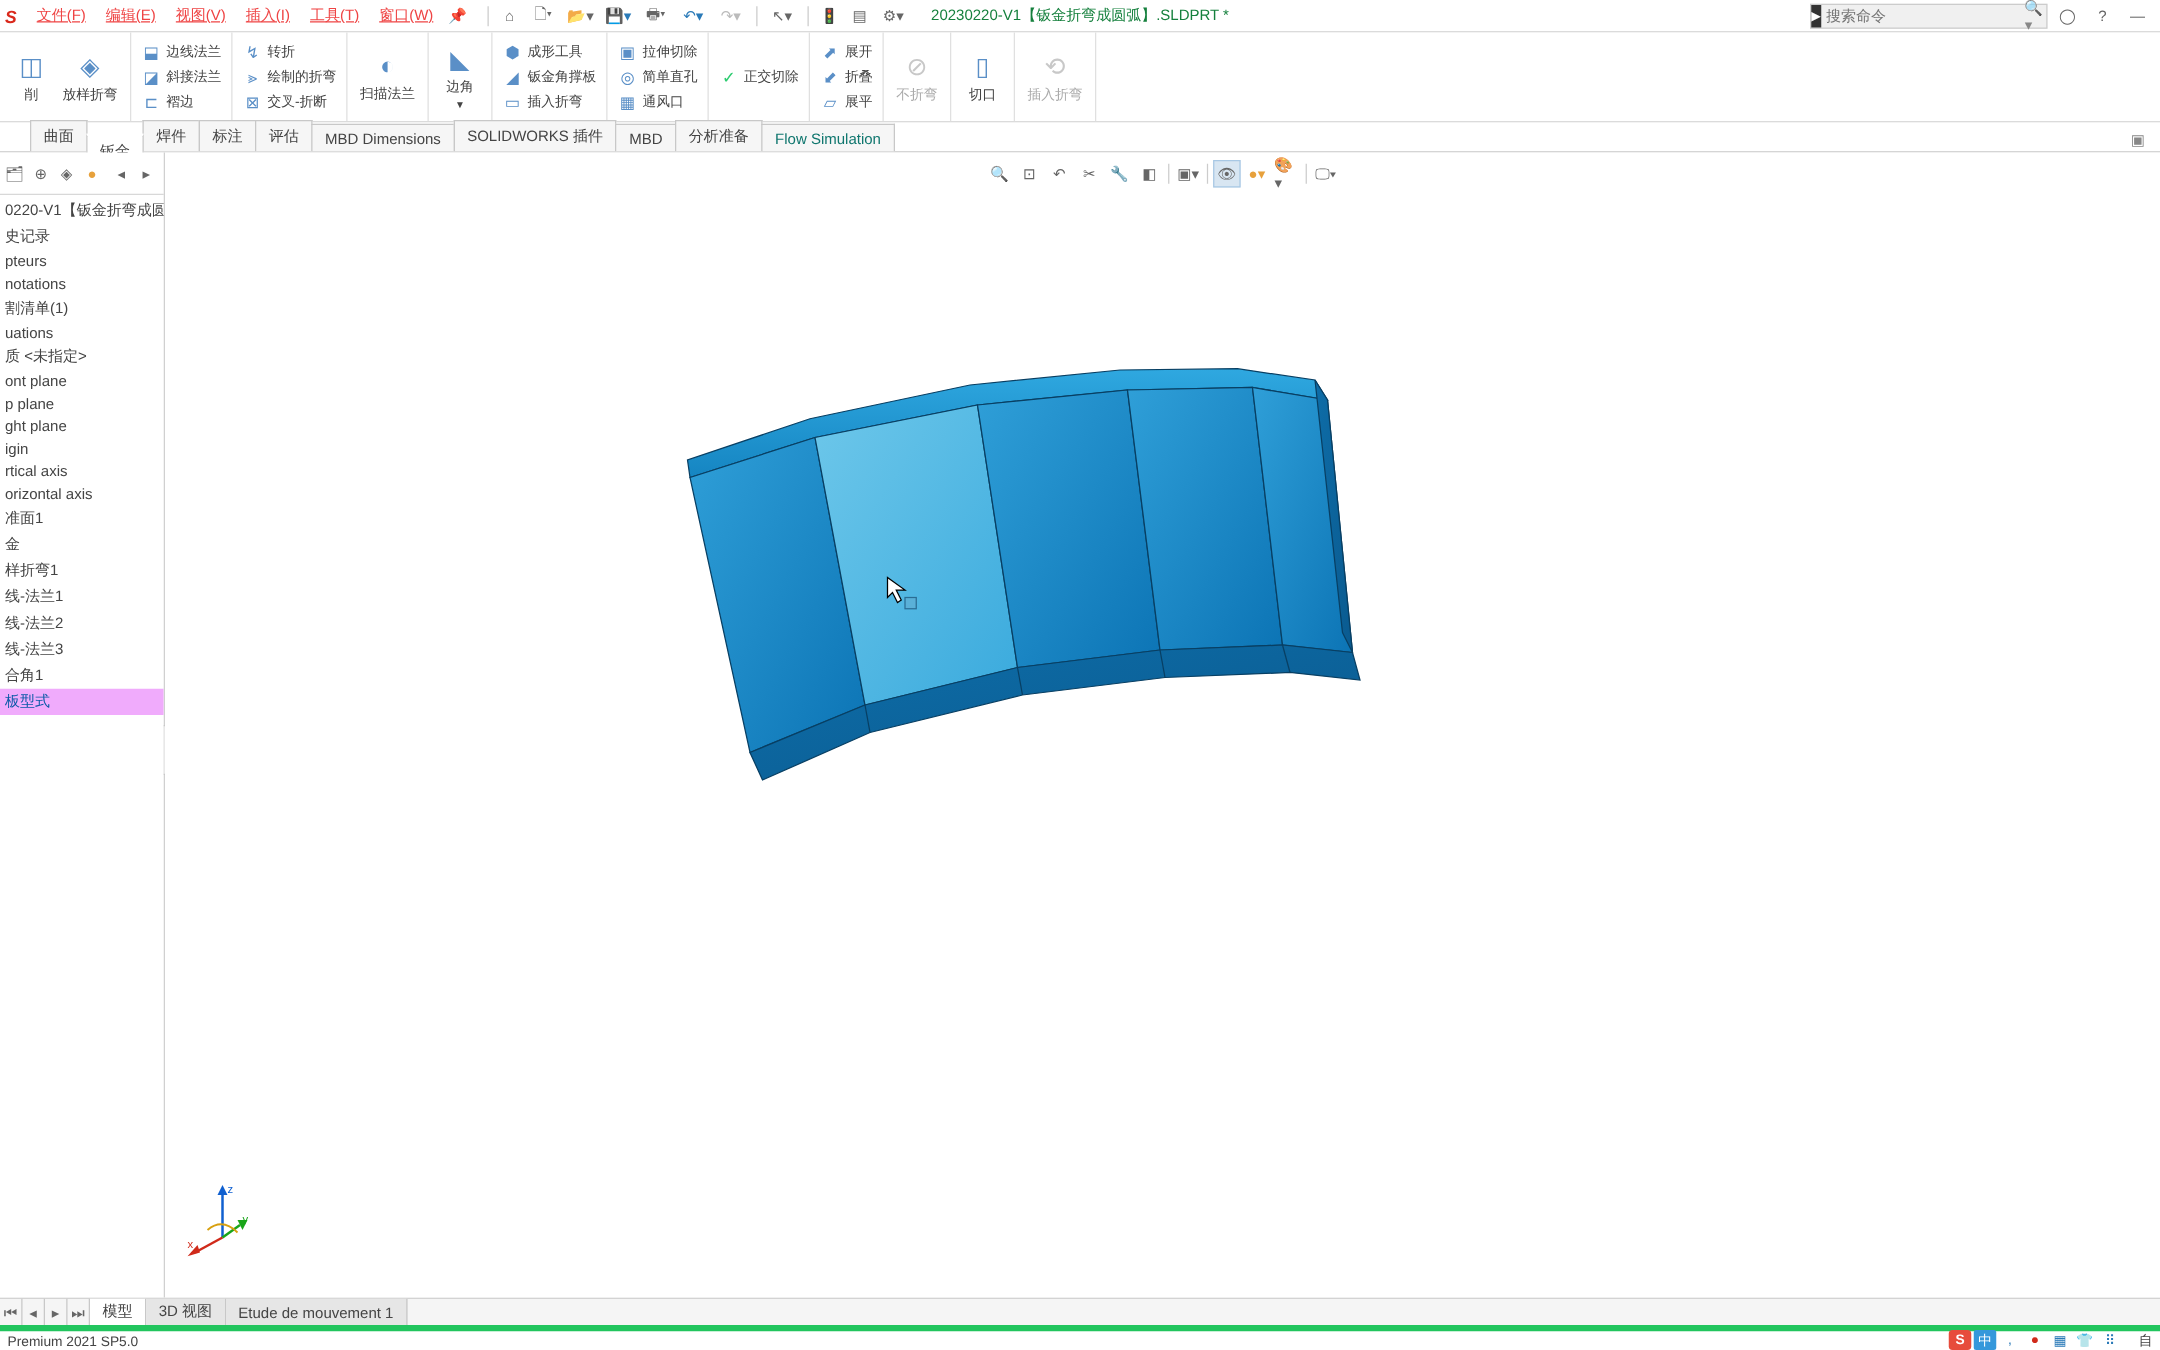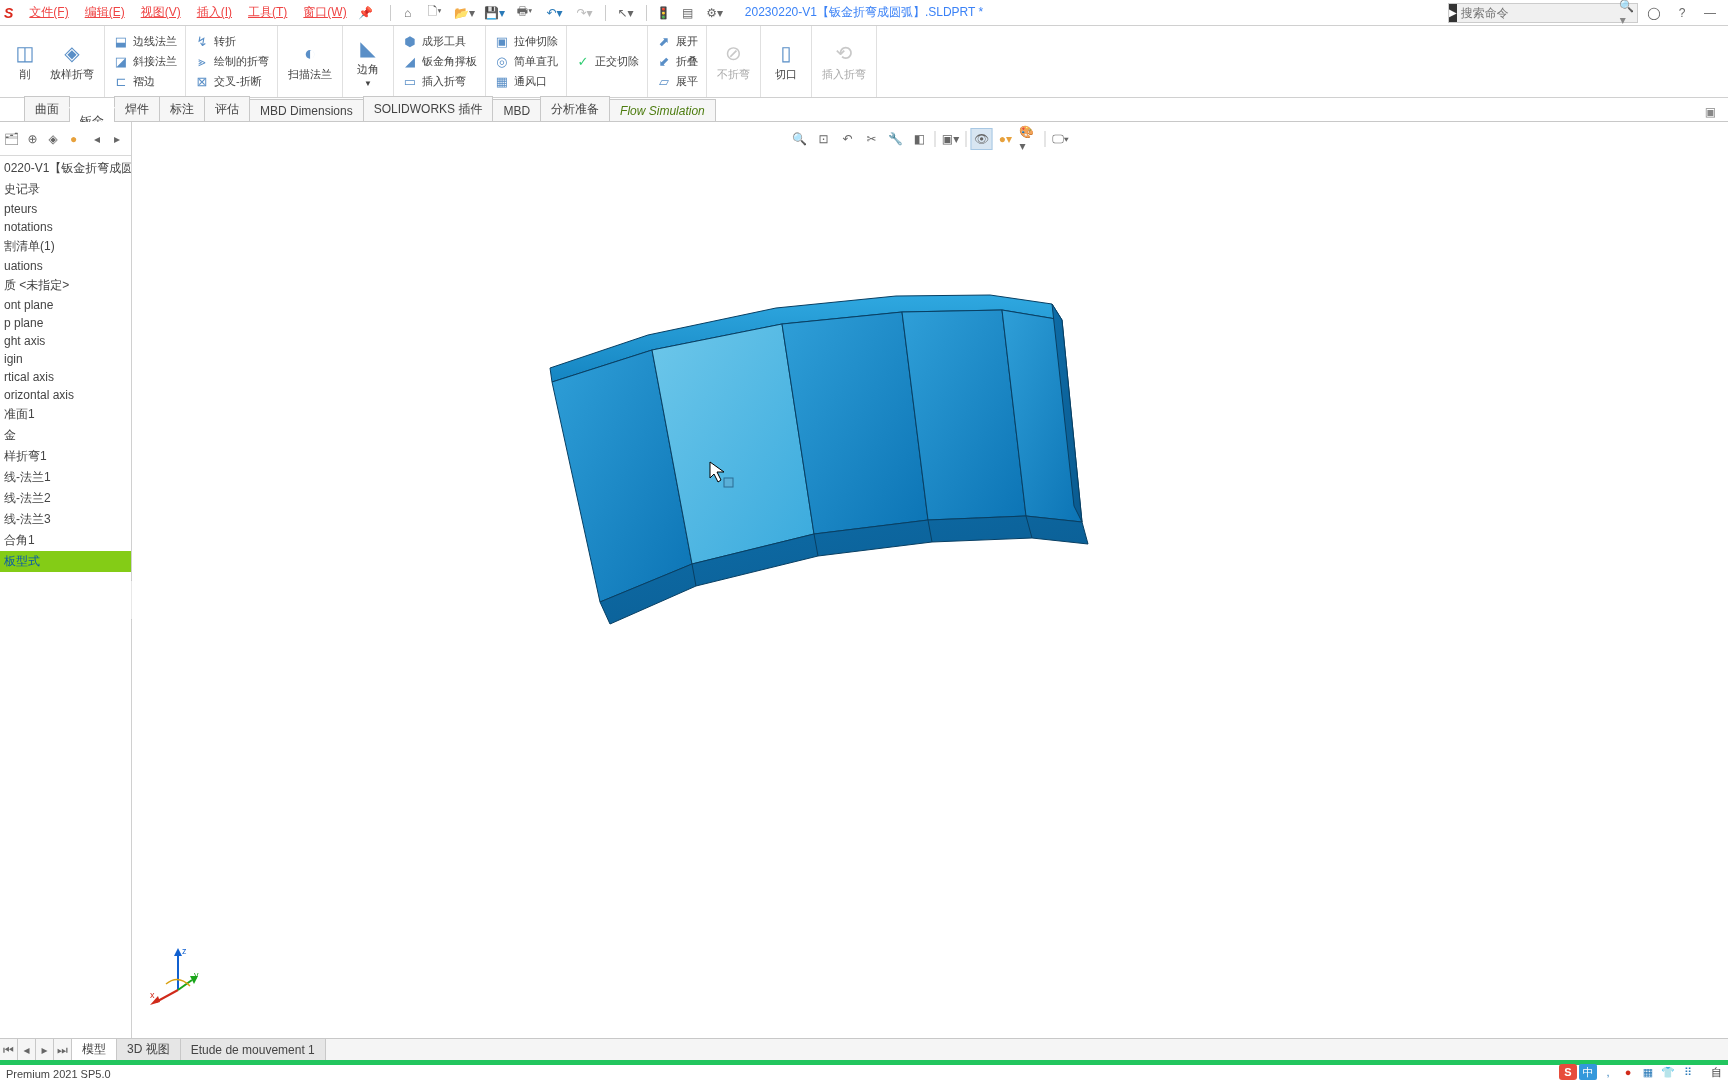--- a/index.html
+++ b/index.html
@@ -7,21 +7,21 @@
 
 
 .menubar { height: 26px; background: #fff; display: flex; align-items: center; padding-left: 4px; gap: 0; border-bottom: 1px solid #d0d0d0; }
 .menubar .logo { color: #da291c; font-weight: bold; font-style: italic; font-size: 14px; margin-right: 8px; }
 .menubar .menu-item { padding: 0 8px; cursor: pointer; color: #ef4444; text-decoration: underline; }
 .menubar .pin { margin-left: 4px; color: #888; }
 .menubar .toolbar-icons { display: flex; align-items: center; gap: 2px; margin-left: 12px; }
 .menubar .tb-btn { width: 22px; height: 22px; display: flex; align-items: center; justify-content: center; color: #666; cursor: pointer; }
 .menubar .tb-btn.drop { width: 28px; }
 .menubar .sep { width: 1px; height: 16px; background: #ccc; margin: 0 4px; }
-.menubar .doc-title { position: absolute; left: 50%; transform: translateX(-50%); color: #3b82f6; }
+.menubar .doc-title { position: absolute; left: 50%; transform: translateX(-50%); color: #15803d; }
 .menubar .right-tools { margin-left: auto; display: flex; align-items: center; gap: 4px; padding-right: 6px; }
 .search-box { display: flex; align-items: center; background: #f0f0f0; border: 1px solid #ccc; height: 20px; width: 190px; }
 .search-box .prefix { width: 20px; height: 18px; background: #333; color: #fff; display: flex; align-items: center; justify-content: center; font-size: 10px; }
 .search-box input { border: none; background: transparent; outline: none; flex: 1; padding: 0 4px; font-size: 12px; color: #888; }
 .search-box .mag { color: #888; padding-right: 4px; }
 .right-tools .icon-btn { width: 24px; height: 24px; display: flex; align-items: center; justify-content: center; color: #666; border: 1px solid transparent; border-radius: 3px; cursor: pointer; }
 
 
 .ribbon { height: 72px; background: #fff; border-bottom: 1px solid #d0d0d0; display: flex; align-items: stretch; padding-left: 0; }
 .ribbon .grp { display: flex; flex-direction: column; justify-content: center; align-items: center; padding: 2px 6px; border-right: 1px solid #e0e0e0; }
@@ -30,32 +30,32 @@
 .ribbon .disabled { color: #aaa; }
 .ribbon .disabled .ico { color: #c8c8c8; }
 .ribbon .small-col { display: flex; flex-direction: column; gap: 2px; }
 .ribbon .small-btn { display: flex; align-items: center; gap: 4px; cursor: pointer; padding: 1px 2px; white-space: nowrap; color: #444; font-size: 11px; }
 .ribbon .small-btn .sico { width: 16px; height: 16px; display:inline-flex; align-items:center; justify-content:center; font-size: 13px; color: #5a8fc7; }
 
 
 .tabs { height: 24px; background: #fff; border-bottom: 1px solid #c8c8c8; display: flex; align-items: flex-end; padding-left: 24px; }
 .tabs .tab { padding: 4px 10px 3px; border: 1px solid #c8c8c8; border-bottom: none; margin-right: -1px; background: #f6f6f6; color: #444; font-size: 12px; cursor: pointer; }
 .tabs .tab.active { background: #fff; border-top: 2px solid #fff; position: relative; top: 12px; }
-.tabs .tab.blue { color: #4d7c0f; font-style: italic; }
+.tabs .tab.blue { color: #0f766e; }
 .tabs .right-icon { margin-left: auto; margin-right: 8px; color: #888; padding: 2px 4px; }
 
 
 .main { display: flex; height: calc(100% - 26px - 72px - 24px - 22px - 20px); }
 .sidebar { width: 132px; background: #fff; border-right: 1px solid #d0d0d0; display: flex; flex-direction: column; position: relative; }
 .sidebar .side-tabs { height: 34px; display: flex; align-items: center; gap: 6px; padding: 0 4px; border-bottom: 1px solid #d8d8d8; }
 .sidebar .side-tabs .st { width: 20px; height: 20px; display:flex; align-items:center; justify-content:center; color: #666; cursor:pointer; }
 .sidebar .side-tabs .arrows { margin-left: auto; display:flex; }
 .tree { flex: 1; overflow: hidden; padding-top: 2px; }
 .tree .ti { padding: 2px 4px; color: #444; cursor: pointer; white-space: nowrap; }
-.tree .ti.sel { background: #84cc16; color: #0b5aa8; }
+.tree .ti.sel { background: #f0abfc; color: #0b5aa8; }
 .collapse-handle { position: absolute; right: -6px; top: 50%; width: 6px; height: 40px; background: #e8e8e8; border: 1px solid #c8c8c8; border-left: none; }
 
 
 .viewport { flex: 1; background: #fff; position: relative; overflow: hidden; }
 .view-toolbar { position: absolute; top: 4px; left: 50%; transform: translateX(-50%); display: flex; gap: 2px; background: rgba(255,255,255,0.95); padding: 2px; align-items: center; }
 .view-toolbar .vtb { width: 22px; height: 22px; display:flex; align-items:center; justify-content:center; color: #666; cursor:pointer; border: 1px solid transparent; }
 .view-toolbar .vtb.active { background: #d8e6f2; border-color: #a8c8e4; }
 .view-toolbar .vsep { width: 1px; height: 16px; background: #ccc; margin: 0 2px; }
 
 .triad { position: absolute; left: 16px; bottom: 24px; }
@@ -279,21 +279,21 @@
     <div class="tree" id="tree">
         <div class="ti">0220-V1【钣金折弯成圆</div>
         <div class="ti">史记录</div>
         <div class="ti">pteurs</div>
         <div class="ti">notations</div>
         <div class="ti">割清单(1)</div>
         <div class="ti">uations</div>
         <div class="ti">质 &lt;未指定&gt;</div>
         <div class="ti">ont plane</div>
         <div class="ti">p plane</div>
-        <div class="ti">ght axis</div>
+        <div class="ti">ght plane</div>
         <div class="ti">igin</div>
         <div class="ti">rtical axis</div>
         <div class="ti">orizontal axis</div>
         <div class="ti">准面1</div>
         <div class="ti">金</div>
         <div class="ti">样折弯1</div>
         <div class="ti">线-法兰1</div>
         <div class="ti">线-法兰2</div>
         <div class="ti">线-法兰3</div>
         <div class="ti">合角1</div>

